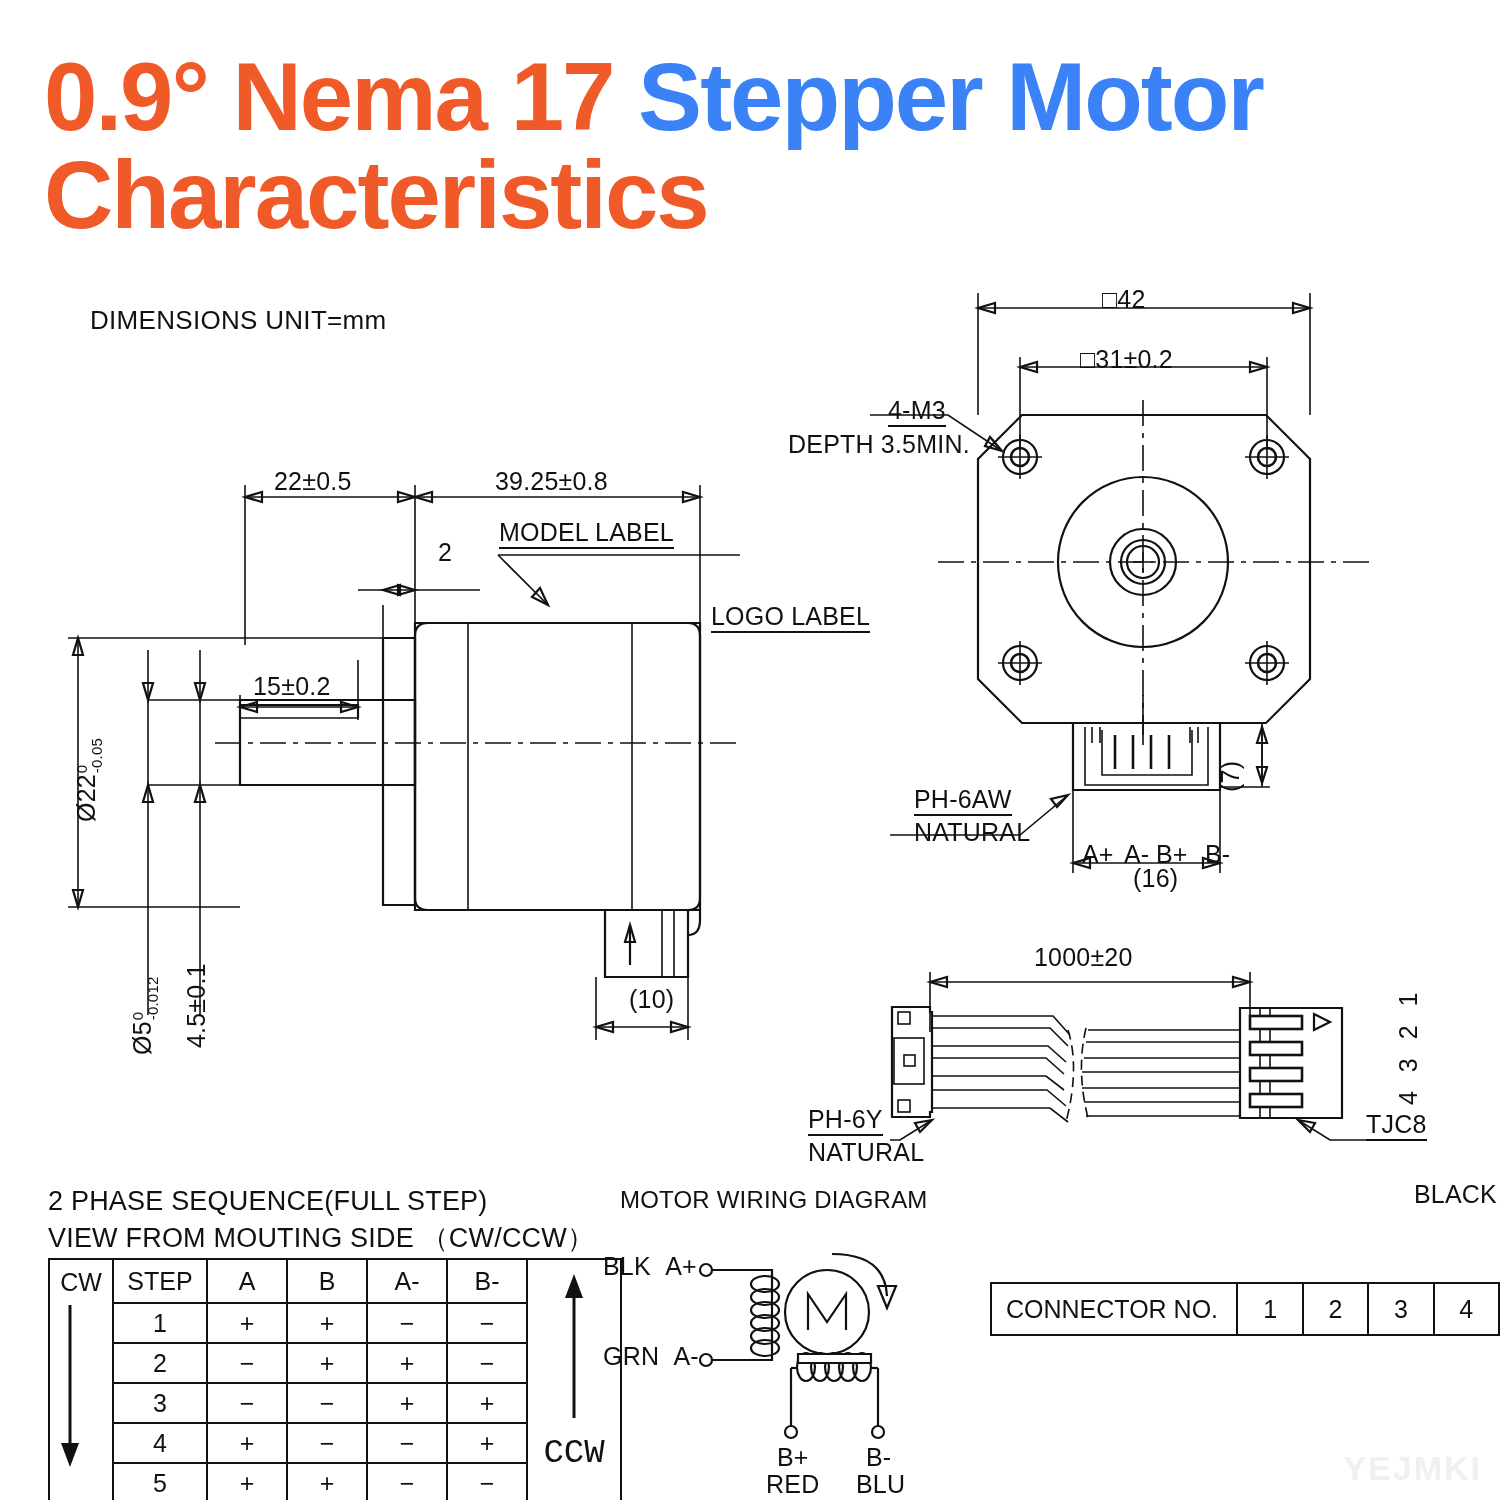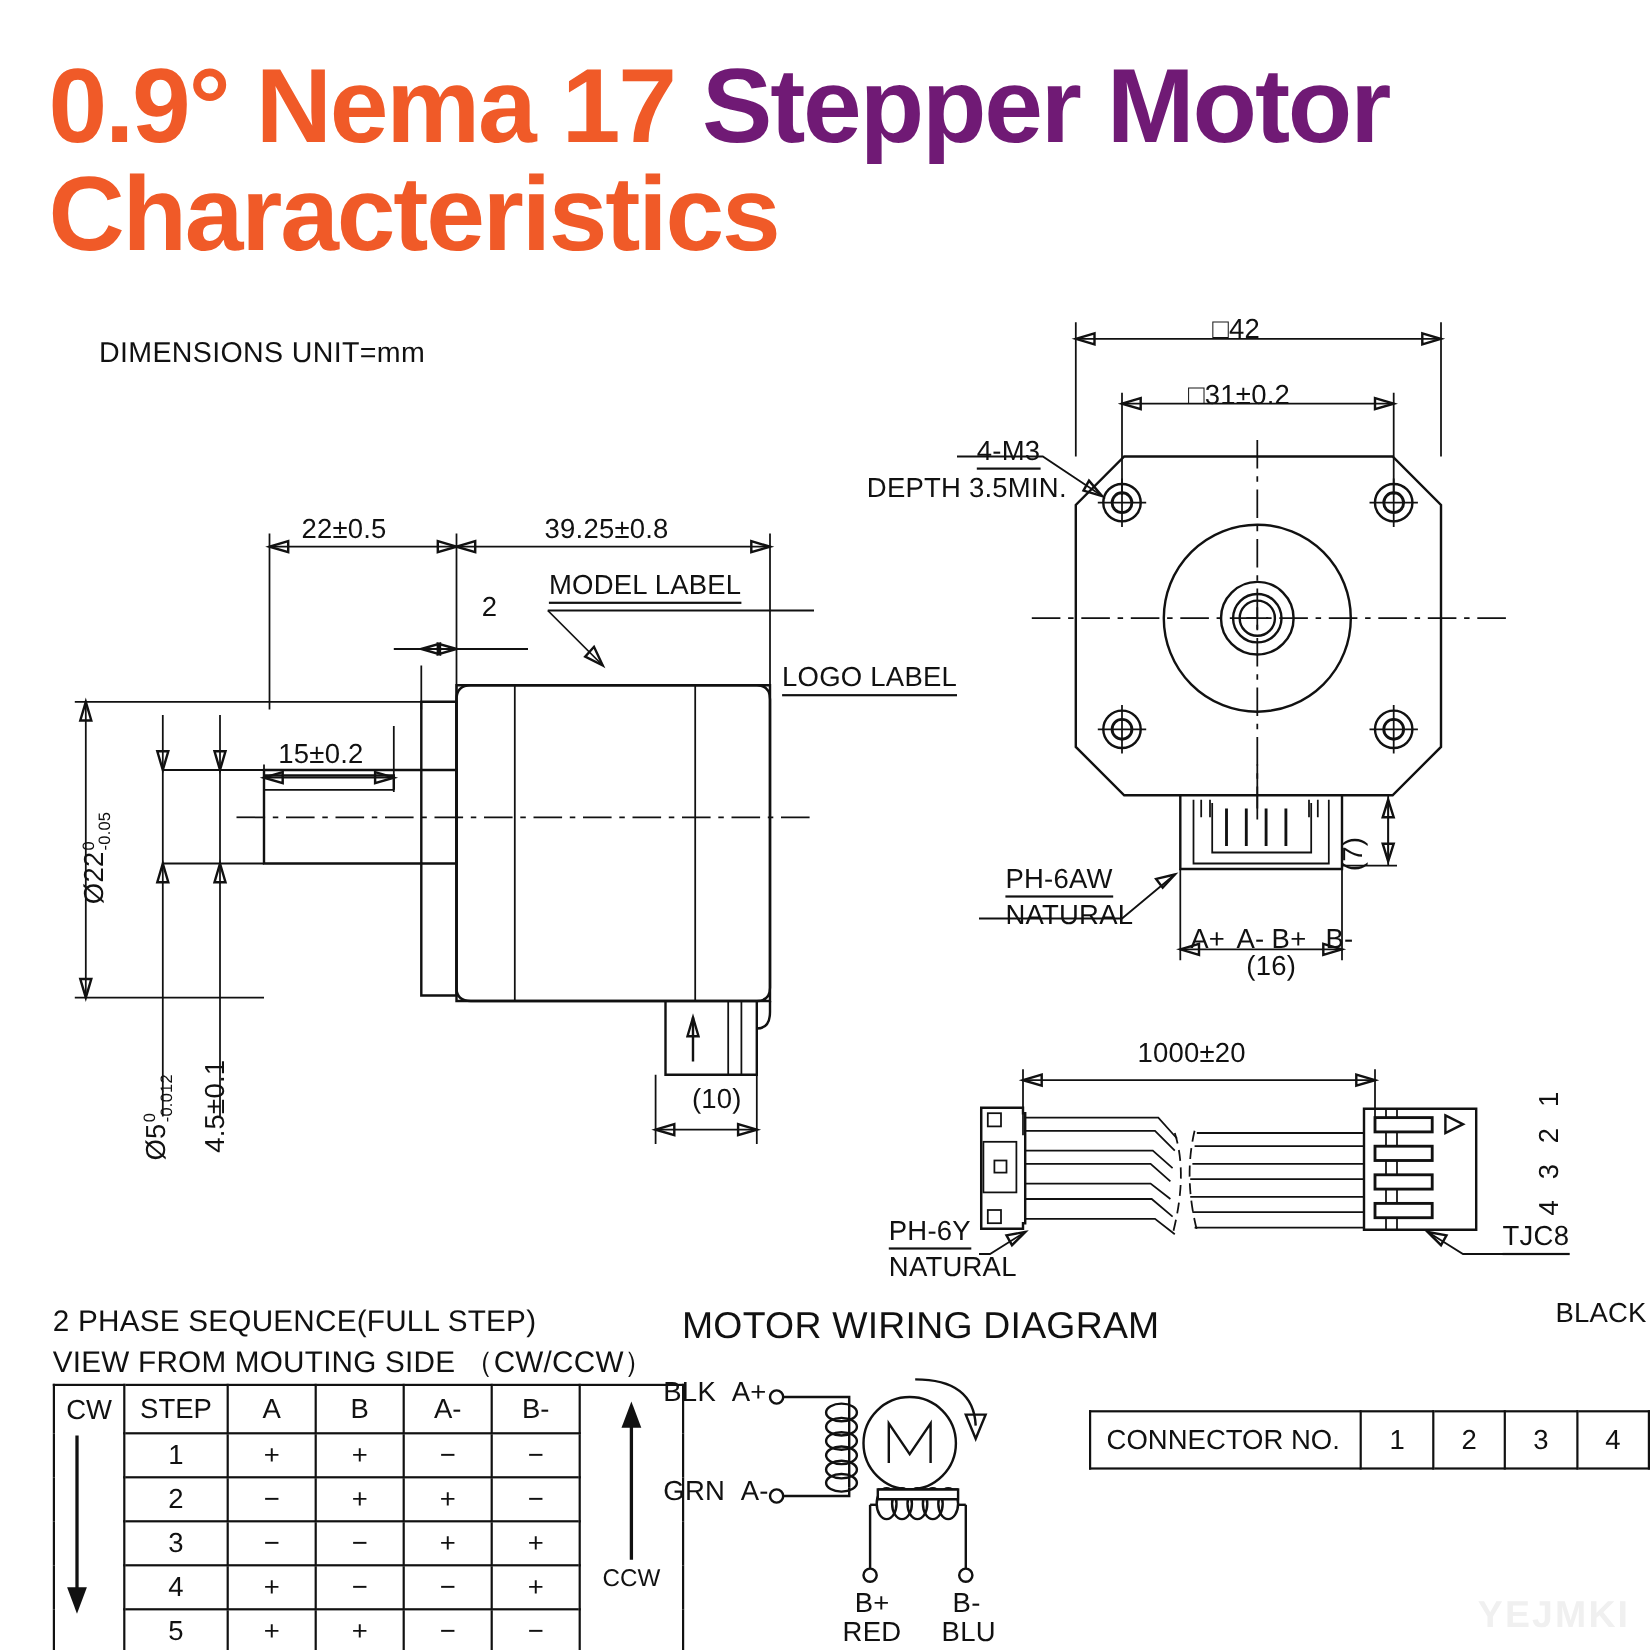--- a/index.html
+++ b/index.html
@@ -13,21 +13,21 @@
   }
   .abs { position:absolute; }
 
   
   #title-block { left:44px; top:48px; width:1420px; }
   #title-line1, #title-line2 {
     font-size:96px; font-weight:bold; line-height:1.02;
     letter-spacing:-2px; white-space:nowrap;
   }
   .t-orange { color:#F05A28; }
-  .t-black  { color:#701a75; }
+  .t-black  { color:#3b82f6; }
   #dim-unit { left:48px; top:305px; font-size:26px; letter-spacing:.3px;margin-left:42px; }
 
   
   .dtext { font-size:25px; white-space:nowrap; letter-spacing:.2px; }
   .underline-lbl { border-bottom:2.5px solid #111; padding-bottom:1px; }
   .vert { transform-origin:0 0; white-space:nowrap; }
 
   
   .tol { display:inline-block; vertical-align:middle; font-size:15px;
          line-height:1.02; text-align:left; margin-left:1px; position:relative; top:1px;}
@@ -358,21 +358,21 @@
     <td class="stepcol hdr">STEP</td>
     <td class="vcol hdr">A</td>
     <td class="vcol hdr">B</td>
     <td class="vcol hdr">A-</td>
     <td class="vcol hdr">B-</td>
     <td class="ccwcol" rowspan="7" style="vertical-align:top; padding-top:8px;">
       <svg width="40" height="150" style="margin:4px auto 0; display:block;">
         <path d="M20 146 L20 20" stroke="#111" stroke-width="3" fill="none"></path>
         <path d="M20 2 L11 26 L29 26 Z" fill="#111"></path>
       </svg>
-      <div style="font-size:22px; margin-top:0;">CCW</div>
+      <div style="font-size:34px; margin-top:12px;font-family:Liberation Mono, monospace;">CCW</div>
     </td>
   </tr>
   <tr>
     <td>1</td>
     <td class="sign">+</td>
     <td class="sign">+</td>
     <td class="sign">−</td>
     <td class="sign">−</td>
   </tr>
   <tr>
@@ -400,21 +400,21 @@
     <td>5</td>
     <td class="sign">+</td>
     <td class="sign">+</td>
     <td class="sign">−</td>
     <td class="sign">−</td>
   </tr>
 
 </tbody>
   </table>
 
-<div class="abs dtext" style="left:620px; top:1186px; font-size:34px;">MOTOR WIRING  DIAGRAM</div>
+<div class="abs dtext" style="left:620px; top:1186px; font-size:24px;">MOTOR WIRING  DIAGRAM</div>
 
 <div class="abs" style="left:600px; top:1230px;">
 <svg width="360" height="270" viewBox="0 0 360 270">
 
   <path class="ln" d="M112 40 L172 40 L172 48"></path>
   <path class="ln" d="M112 130 L172 130 L172 122"></path>
   <g class="ln">
     <ellipse cx="165" cy="54" rx="14" ry="8"></ellipse>
     <ellipse cx="165" cy="67" rx="14" ry="8"></ellipse>
     <ellipse cx="165" cy="80" rx="14" ry="8"></ellipse>

